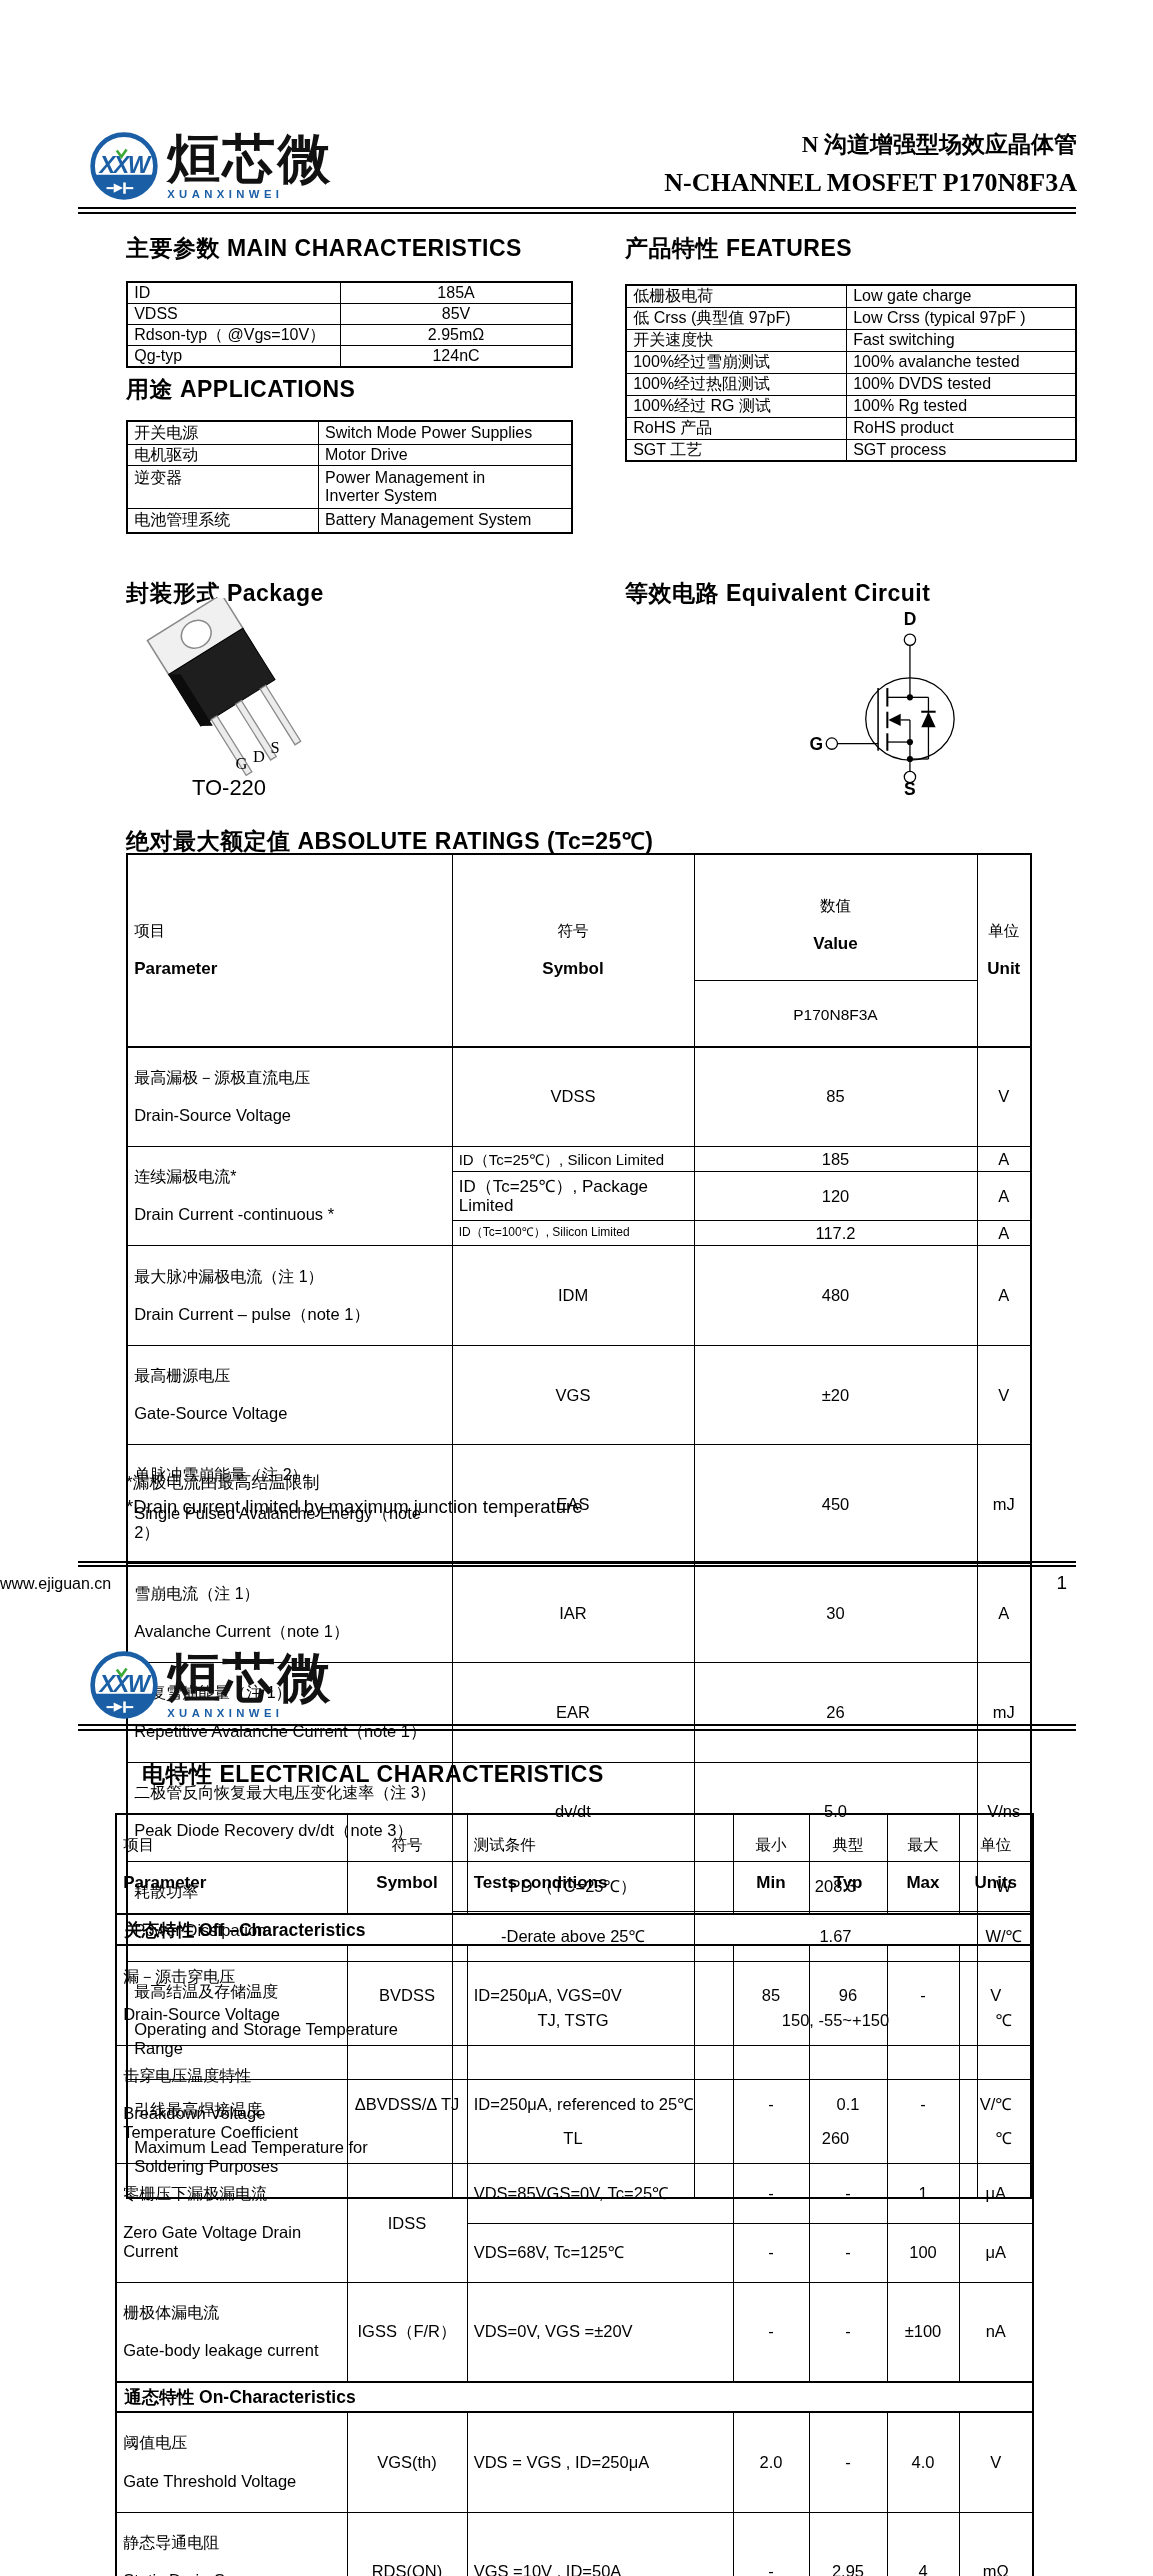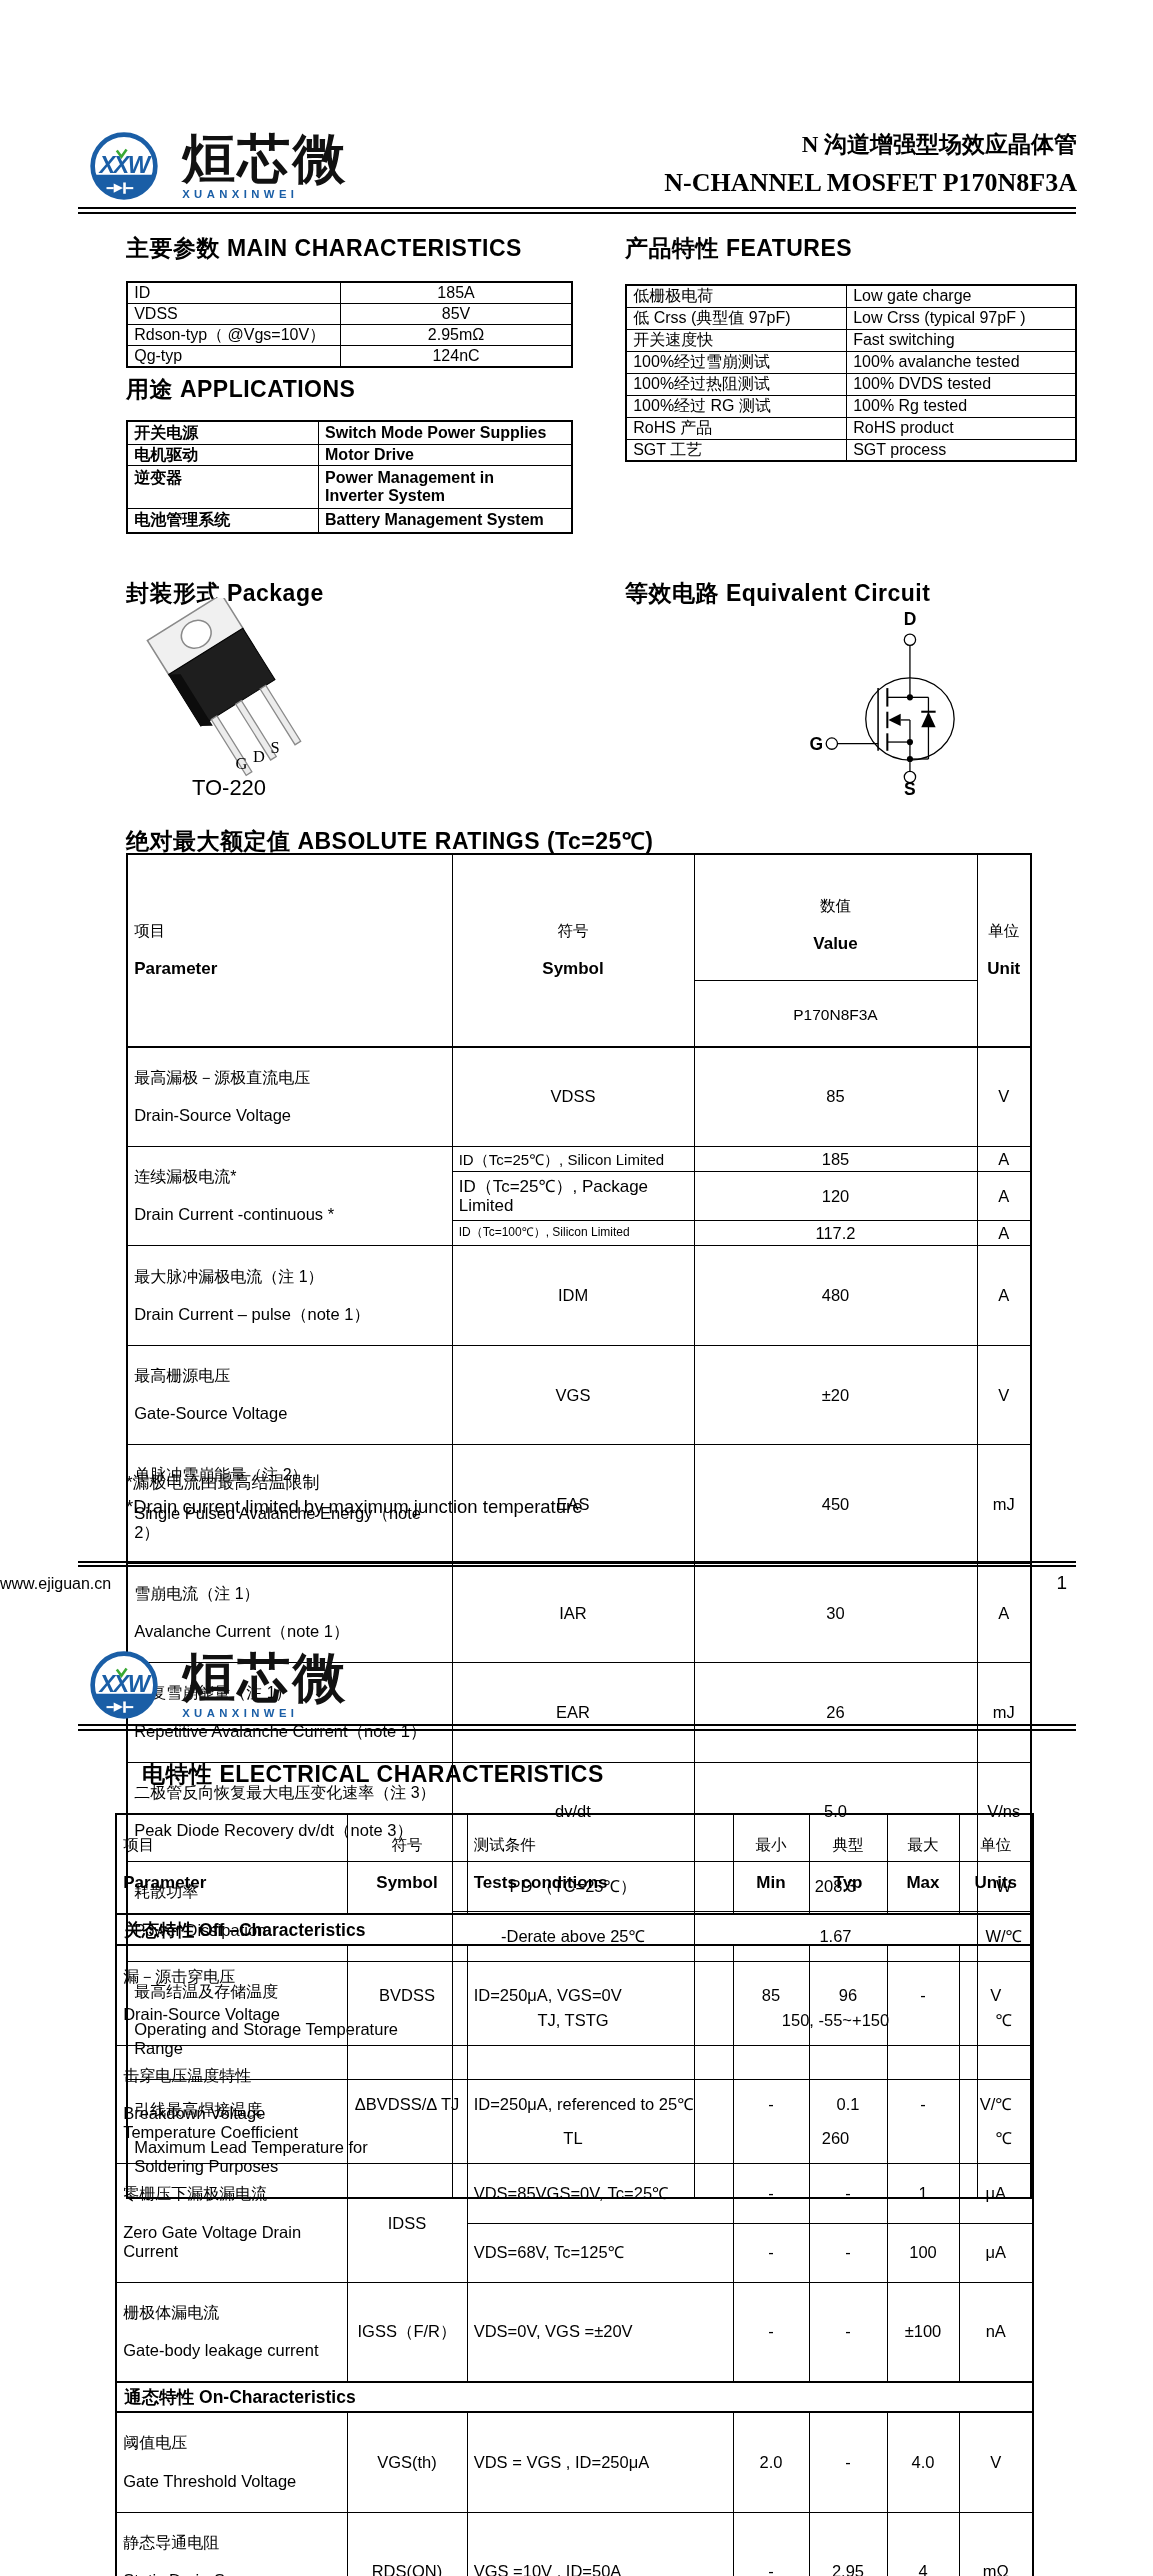--- a/index.html
+++ b/index.html
@@ -5,21 +5,21 @@
   * { margin:0; padding:0; box-sizing:border-box; }
   html,body { background:#ffffff; }
   body {
     width:1153px; height:3264px; position:relative; overflow:hidden;
     font-family:"Liberation Sans", sans-serif; color:#000;
   }
   .page { position:absolute; left:0; width:1153px; height:1632px; }
   #page1 { top:0; } #page2 { top:1632px; }
 
   
-  .logo { position:absolute; display:flex; align-items:flex-start;gap:15px; }
+  .logo { position:absolute; display:flex; align-items:flex-start; }
   .logo svg { display:block; }
   .logo-txt { margin-left:7.2px; }
   .brand-cn { font-size:53px; font-weight:bold; color:#111; letter-spacing:2.1px; line-height:1.08; }
   .brand-en { font-size:11.3px; font-weight:bold; color:#1a5ea6; letter-spacing:4.4px; margin-top:1px; }
 
   
   .title-block { position:absolute; top:132px; right:76px; text-align:right;
                  font-family:"Liberation Serif", serif; }
   .title-cn { font-size:23px; font-weight:bold; line-height:1.1; }
   .title-en { font-size:26px; font-weight:600; margin-top:11.3px; line-height:1.1; }
@@ -155,21 +155,21 @@
     </tr>
     <tr style="height:22px">
       <td class="lbl">SGT 工艺</td>
       <td class="lbl">SGT process</td>
     </tr>
   </tbody>
     </table>
 
   <div class="sec-h" style="top:374px; left:126px;">用途 APPLICATIONS</div>
 
-  <table class="simple-tbl t-outer" style="top:420px; left:126px; width:447px;font-weight:bold;">
+  <table class="simple-tbl t-outer" style="top:420px; left:126px; width:447px;">
     <colgroup>
         <col style="width:43%">
         <col style="width:57%">
       </colgroup>
     <tbody>
         <tr style="height:23px">
       <td class="lbl">开关电源</td>
       <td class="lbl">Switch Mode Power Supplies</td>
     </tr>
     <tr style="height:21.6px">

